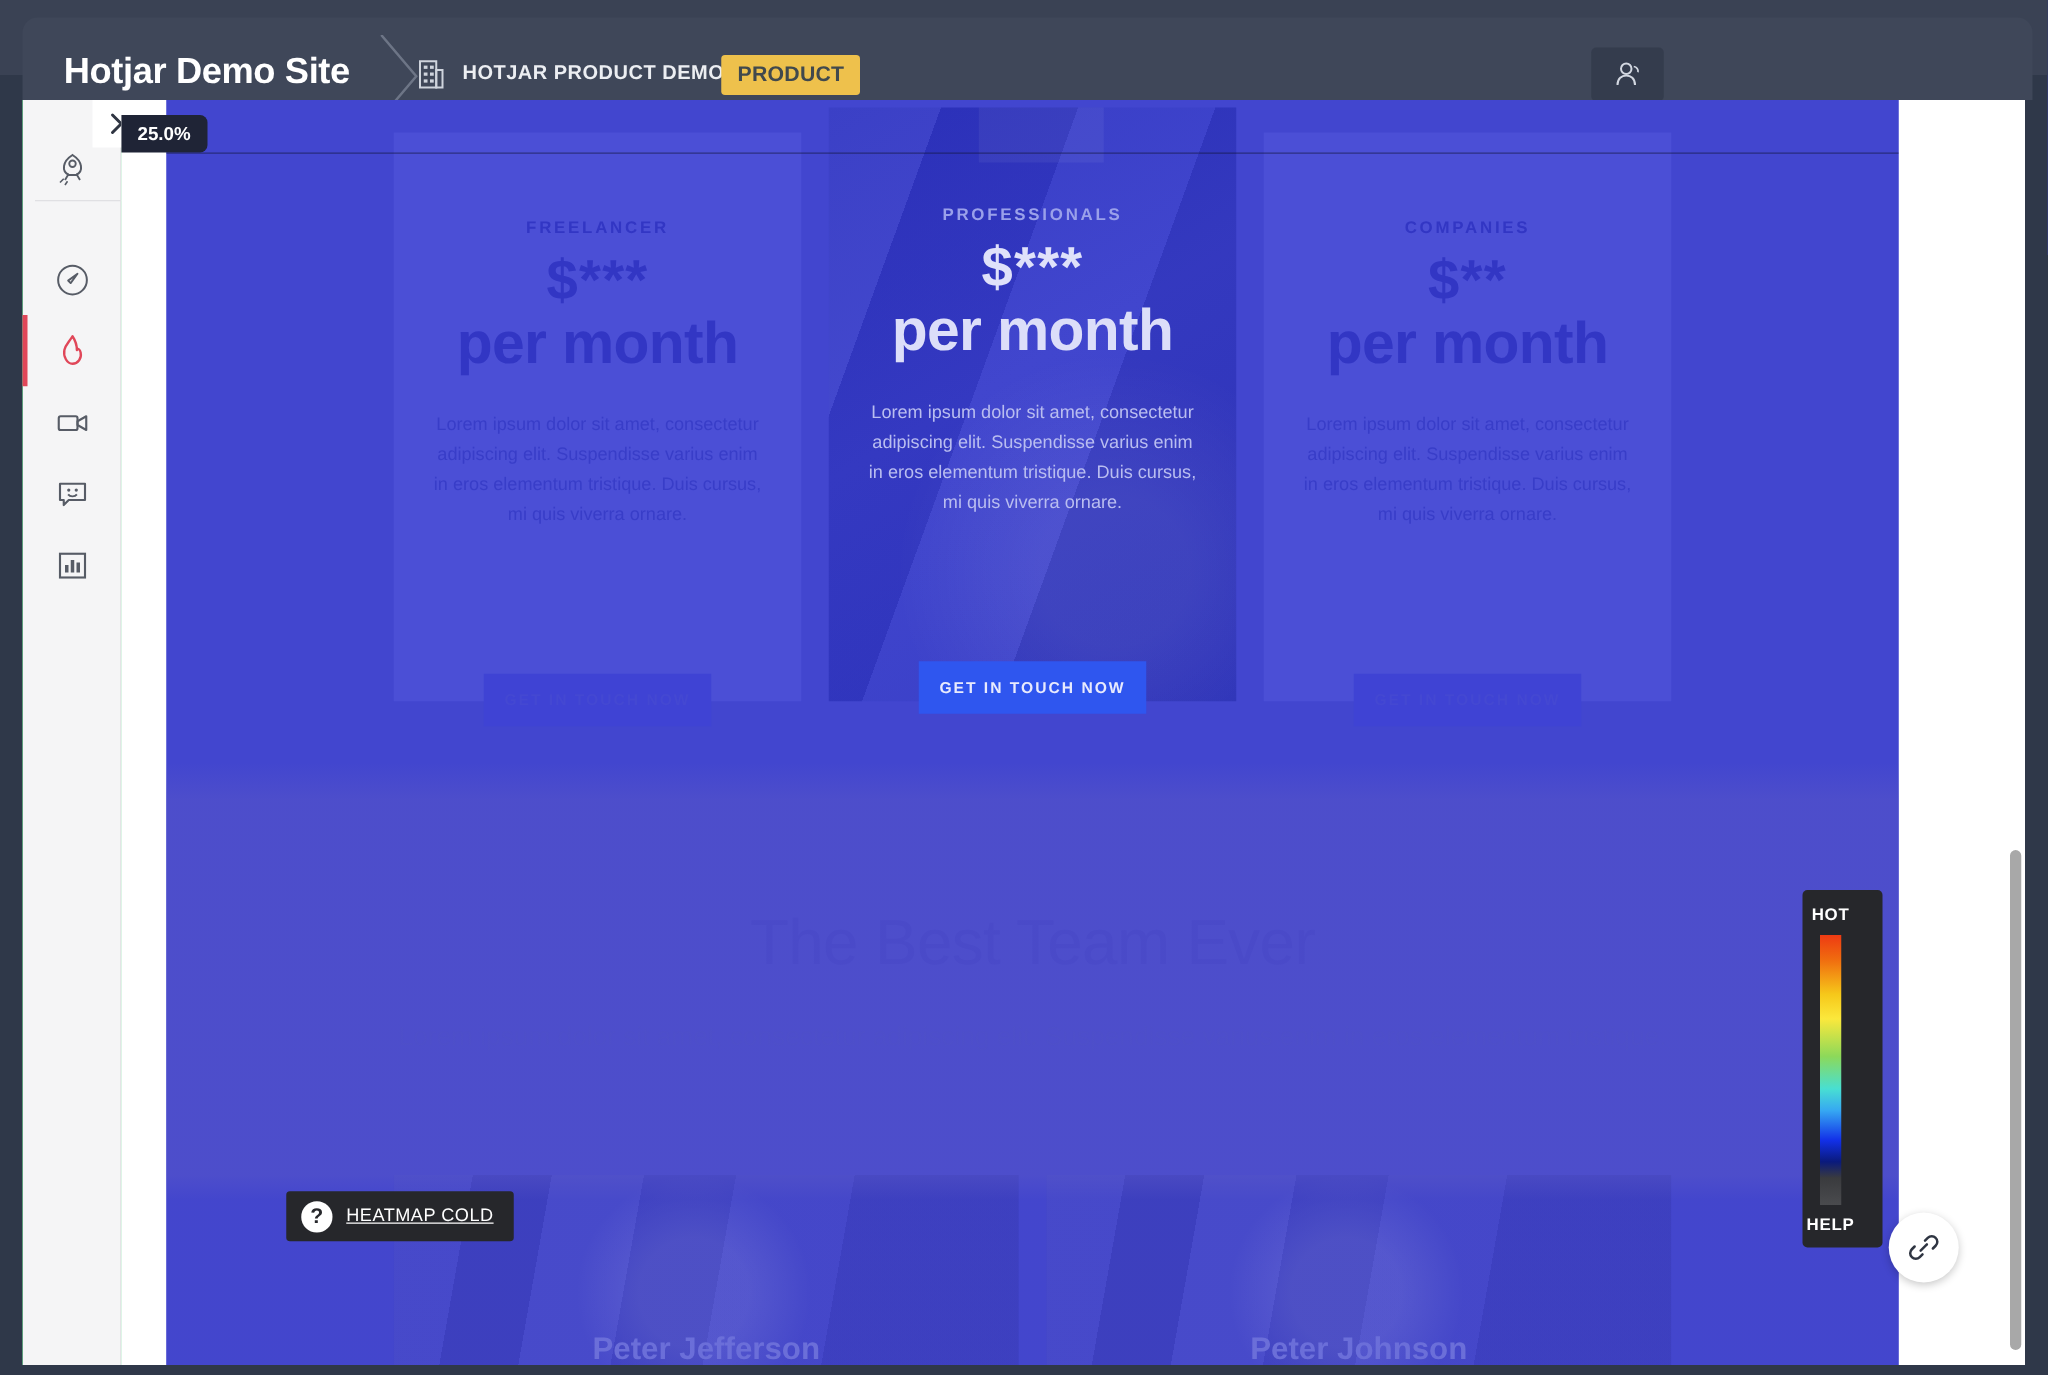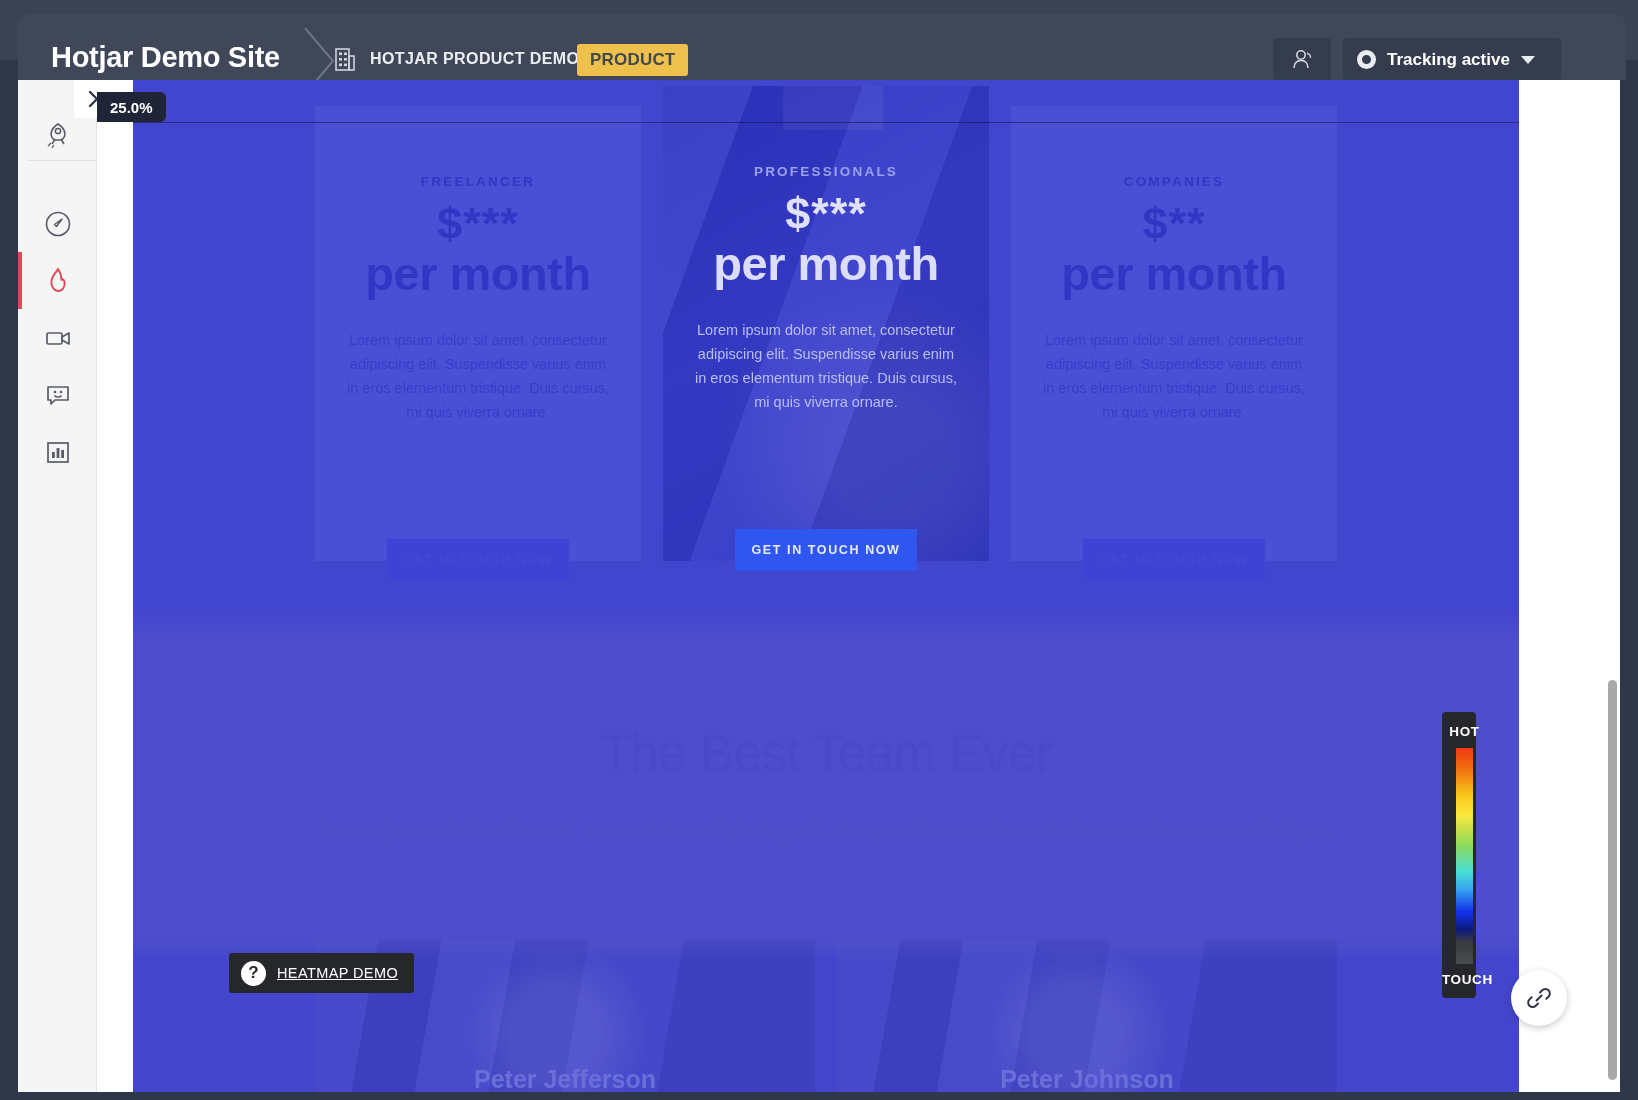--- a/index.html
+++ b/index.html
@@ -282,21 +282,21 @@
   #help-label {
     margin-left: 11px;
     font-size: 14.5px; color: #ffffff;
     text-decoration: underline;
     letter-spacing: 0.4px; white-space: nowrap;
   }
 
   
   #heat-legend {
     position: absolute; left: 1345px; top: 632px;
-    width: 34px; height: 286px;
+    width: 64px; height: 286px;
     background: #26272b;
     border-radius: 4px;
     z-index: 20;
   }
   #legend-hot, #legend-cold {
     position: absolute; left: 0; width: 45px;
     text-align: center;
     font-size: 13.5px; font-weight: bold; color: #ffffff;
     letter-spacing: 0.6px;
   }
@@ -374,25 +374,20 @@
     <div id="plan-badge">PRODUCT</div>
 
     <div id="users-button">
       <svg width="25" height="25" viewBox="0 0 25 25">
         <circle cx="11" cy="8" r="4.2" fill="none" stroke="#d2d7e0" stroke-width="1.6"></circle>
         <path d="M4 21 C4 15.8 7.4 13.4 11 13.4 C14.6 13.4 18 15.8 18 21" fill="none" stroke="#d2d7e0" stroke-width="1.6"></path>
         <path d="M17 6.2 C19.4 6.6 20.8 8.6 20.4 10.8" fill="none" stroke="#d2d7e0" stroke-width="1.4"></path>
       </svg>
     </div>
 
-    <div id="tracking-button">
-      <div id="tracking-dot"></div>
-      <div id="tracking-label">Tracking active</div>
-      <div id="tracking-caret"></div>
-    </div>
 
   </div>
 </div>
 
 <div id="appbody">
 
   <div id="rail">
 
     <div class="rail-item" style="top:26px">
       <svg width="32" height="32" viewBox="0 0 32 32">
@@ -497,27 +492,27 @@
       </div>
 
       <div id="heat-tint"></div>
       <div id="scroll-line"></div>
     </div>
 
     <div id="scroll-pct">25.0%</div>
 
     <div id="heatmap-help">
       <div id="help-icon">?</div>
-      <div id="help-label">HEATMAP DEMO</div>
+      <div id="help-label">HEATMAP COLD</div>
     </div>
 
     <div id="heat-legend">
       <div id="legend-hot">HOT</div>
       <div id="legend-bar"></div>
-      <div id="legend-cold">TOUCH</div>
+      <div id="legend-cold">HELP</div>
     </div>
 
     <div id="share-fab">
       <svg width="26" height="26" viewBox="0 0 26 26">
         <path d="M10.5 15.5 L15.5 10.5" fill="none" stroke="#2f3542" stroke-width="2" stroke-linecap="round"></path>
         <path d="M14 7.5 L16.2 5.3 C18 3.5 20.8 3.5 22.5 5.3 C24.3 7 24.3 9.8 22.5 11.6 L20.3 13.8" fill="none" stroke="#2f3542" stroke-width="2" stroke-linecap="round"></path>
         <path d="M12 18.5 L9.8 20.7 C8 22.5 5.2 22.5 3.5 20.7 C1.7 19 1.7 16.2 3.5 14.4 L5.7 12.2" fill="none" stroke="#2f3542" stroke-width="2" stroke-linecap="round"></path>
       </svg>
     </div>
 

